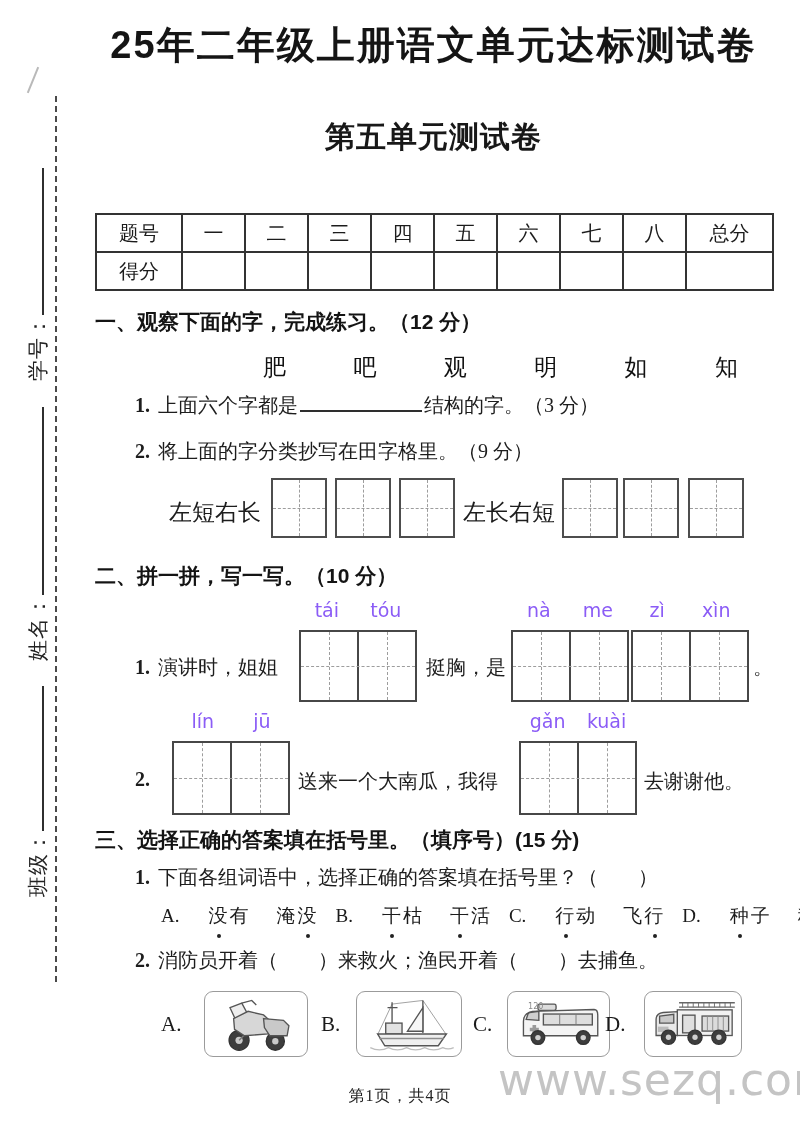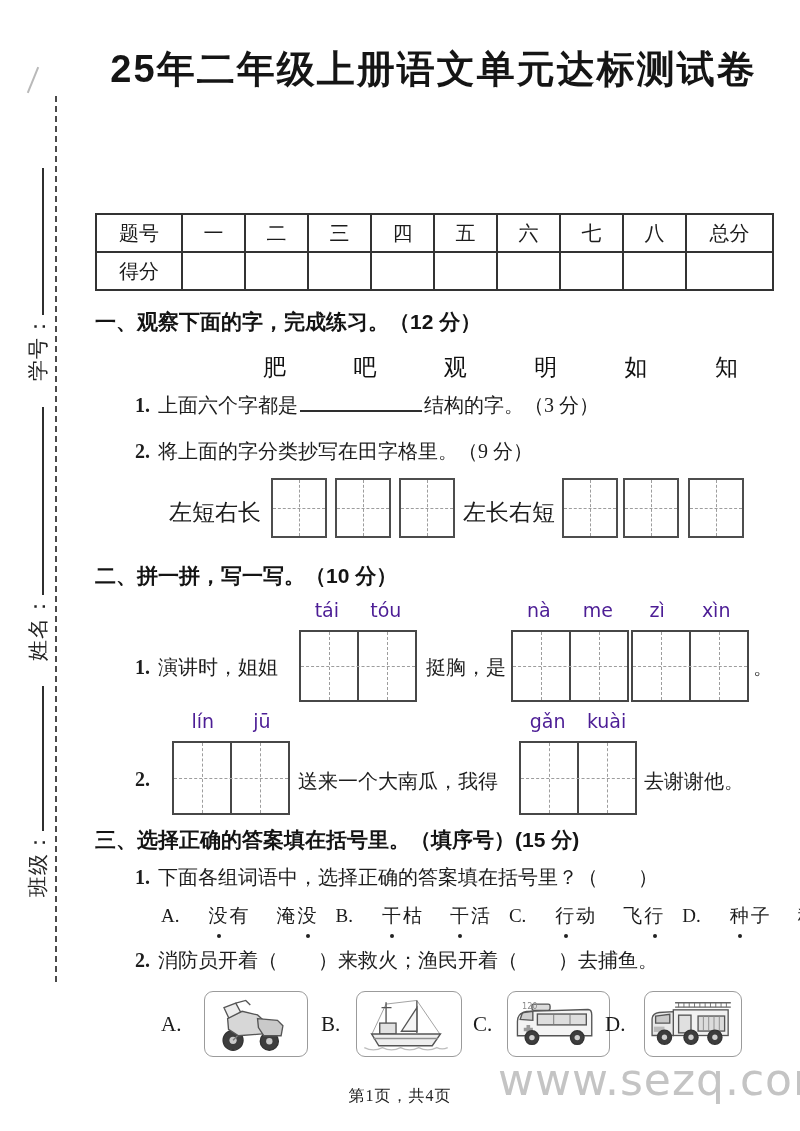--- a/index.html
+++ b/index.html
@@ -27,21 +27,21 @@
   .b-line { display:inline-block; height:0; border-bottom:2px solid #2f2f2f; margin-bottom:10px; }
   .b-line-class { width:145px; }
   .b-line-name  { width:188px; margin-right:26px; }
   .b-line-id    { width:147px; }
   .b-gap { margin-left:25px; }
 
   
   .content { position:absolute; left:95px; top:0; width:677px; height:1131px; }
 
   .paper-title {
-    position:absolute; top:44px; left:0; width:100%; text-align:center;
+    position:absolute; top:20px; left:0; width:100%; text-align:center;
     font-family:"Liberation Sans", sans-serif; font-weight:700;
     font-size:38px; letter-spacing:2px; color:#151515; margin:0;
   }
   .unit-title {
     position:absolute; top:117px; left:0; width:100%; text-align:center;
     font-family:"Liberation Sans", sans-serif; font-weight:700;
     font-size:30px; letter-spacing:1px; color:#181818; margin:0;
   }
   .meta { position:absolute; top:184px; right:2px; font-size:19px; color:#1e1e1e; letter-spacing:1px; }
 
@@ -73,21 +73,21 @@
   .lbl-left { left:74px; } .lbl-right { left:368px; }
   .tzg { position:absolute; top:0; width:56px; height:60px; border:2px solid #4d4d4d;
     background:#fff; box-sizing:border-box; }
   .tzg::before { content:""; position:absolute; left:0; right:0; top:50%; border-top:1px dashed #9d9d9d; }
   .tzg::after  { content:""; position:absolute; top:0; bottom:0; left:50%; border-left:1px dashed #9d9d9d; }
   .tzg-1{left:176px}.tzg-2{left:240px}.tzg-3{left:304px}
   .tzg-4{left:467px}.tzg-5{left:528px}.tzg-6{left:593px}
 
   
   .pinyin { position:absolute; width:118px; display:flex; justify-content:space-around;
-    font-family:"DejaVu Sans", sans-serif; font-size:19px; color:#4c1d95; }
+    font-family:"DejaVu Sans", sans-serif; font-size:19px; color:#8b5cf6; }
   .tzg2 { position:absolute; width:118px; height:72px; border:2px solid #474747;
     background:#fff; box-sizing:border-box; display:flex; }
   .tzg2::after { content:""; position:absolute; left:0; right:0; top:50%; border-top:1px dashed #9d9d9d; }
   .tzg2 .cell { flex:1; position:relative; }
   .tzg2 .cell + .cell { border-left:2px solid #474747; }
   .tzg2 .cell::after { content:""; position:absolute; top:0; bottom:0; left:50%; border-left:1px dashed #9d9d9d; }
 
   .p-q1-1{left:204px;top:599px} .p-q1-2{left:416px;top:599px} .p-q1-3{left:536px;top:599px}
   .b-q1-1{left:204px;top:630px} .b-q1-2{left:416px;top:630px} .b-q1-3{left:536px;top:630px}
   .t-q1-lead{top:654px;left:40px} .t-q1-mid{top:654px;left:331px} .t-q1-end{top:654px;left:658px}
@@ -107,21 +107,21 @@
   .dot-under { position:relative; display:inline-block; }
   .dot-under::after { content:""; position:absolute; left:50%; transform:translateX(-50%);
     bottom:-9px; width:4px; height:4px; border-radius:50%; background:#222; }
   .s3-q2 { top:947px; left:40px; }
 
   .veh-row { position:absolute; top:988px; left:0; width:677px; height:78px; }
   .veh-label { position:absolute; top:24px; font-size:21px; color:#1b1b1b; }
   .vl-a{left:66px}.vl-b{left:226px}.vl-c{left:378px}.vl-d{left:510px}
   .veh-box { position:absolute; top:3px; height:66px; border:1.5px solid #9b9b9b;
     border-radius:9px; background:#fff; box-sizing:border-box;
-    display:flex; align-items:center; justify-content:flex-start; }
+    display:flex; align-items:center; justify-content:flex-end; }
   .vb-a{left:109px;width:104px}.vb-b{left:261px;width:106px}
   .vb-c{left:412px;width:103px}.vb-d{left:549px;width:98px}
 
   
   .footer { position:absolute; left:0; top:1086px; width:800px; text-align:center;
     font-size:16px; color:#222; letter-spacing:1px; }
   .watermark { position:absolute; left:498px; top:1054px;
     font-family:"DejaVu Sans", sans-serif; font-size:44px; color:#c4c4c4;
     letter-spacing:1px; z-index:6; }
 </style>
@@ -138,20 +138,21 @@
       <span class="b-line b-line-class"></span>
     <span class="b-label b-gap">姓名：</span>
       <span class="b-line b-line-name"></span>
     <span class="b-label">学号：</span>
       <span class="b-line b-line-id"></span>
   </div>
 
   <div class="content">
 
     <h1 class="paper-title">25年二年级上册语文单元达标测试卷</h1>
+    <h2 class="unit-title">第五单元测试卷</h2>
 
     <table class="score-table">
       <colgroup>
         <col class="col-first">
           <col class="col-num">
           <col class="col-num">
           <col class="col-num">
           <col class="col-num">
         <col class="col-num">
           <col class="col-num">

